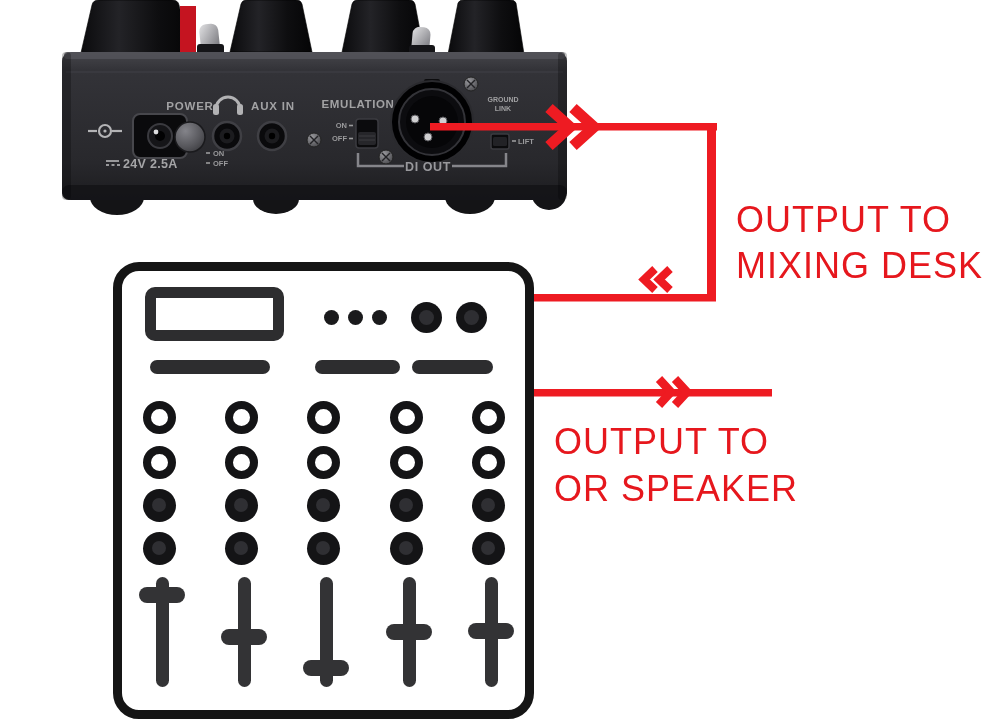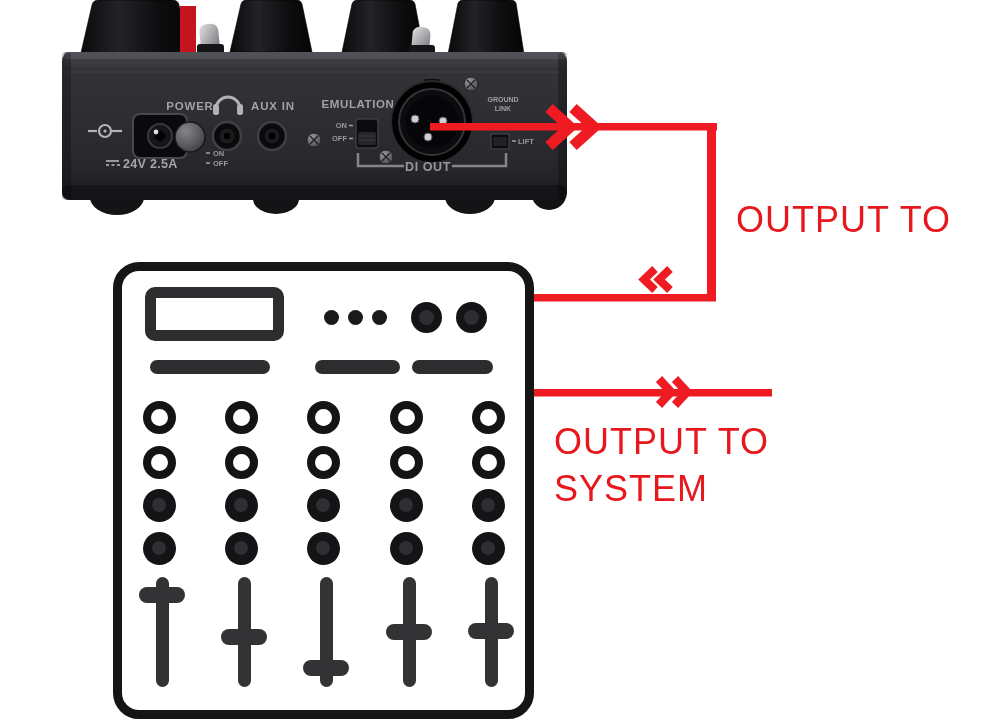--- a/index.html
+++ b/index.html
@@ -261,19 +261,20 @@
     </g>
     <rect x="534" y="389" width="238" height="7.5" fill="var(--line-red,#ee1b22)"></rect>
     <g stroke="var(--line-red,#ee1b22)" stroke-width="8.5" fill="none">
       <path d="M659,379 L671,392 L659,405"></path>
       <path d="M675,379 L687,392 L675,405"></path>
     </g>
   </svg>
 
   <div class="red-label" style="left:736px;top:197px;">
     <div>OUTPUT TO</div>
+    <div>MIXING DESK</div>
   </div>
   <div class="red-label" style="left:554px;top:418px;line-height:47px;">
     <div>OUTPUT TO</div>
-    <div>SYSTEM</div>
+    <div>OR SPEAKER</div>
   </div>
 
 </div>
 
 </body></html>

